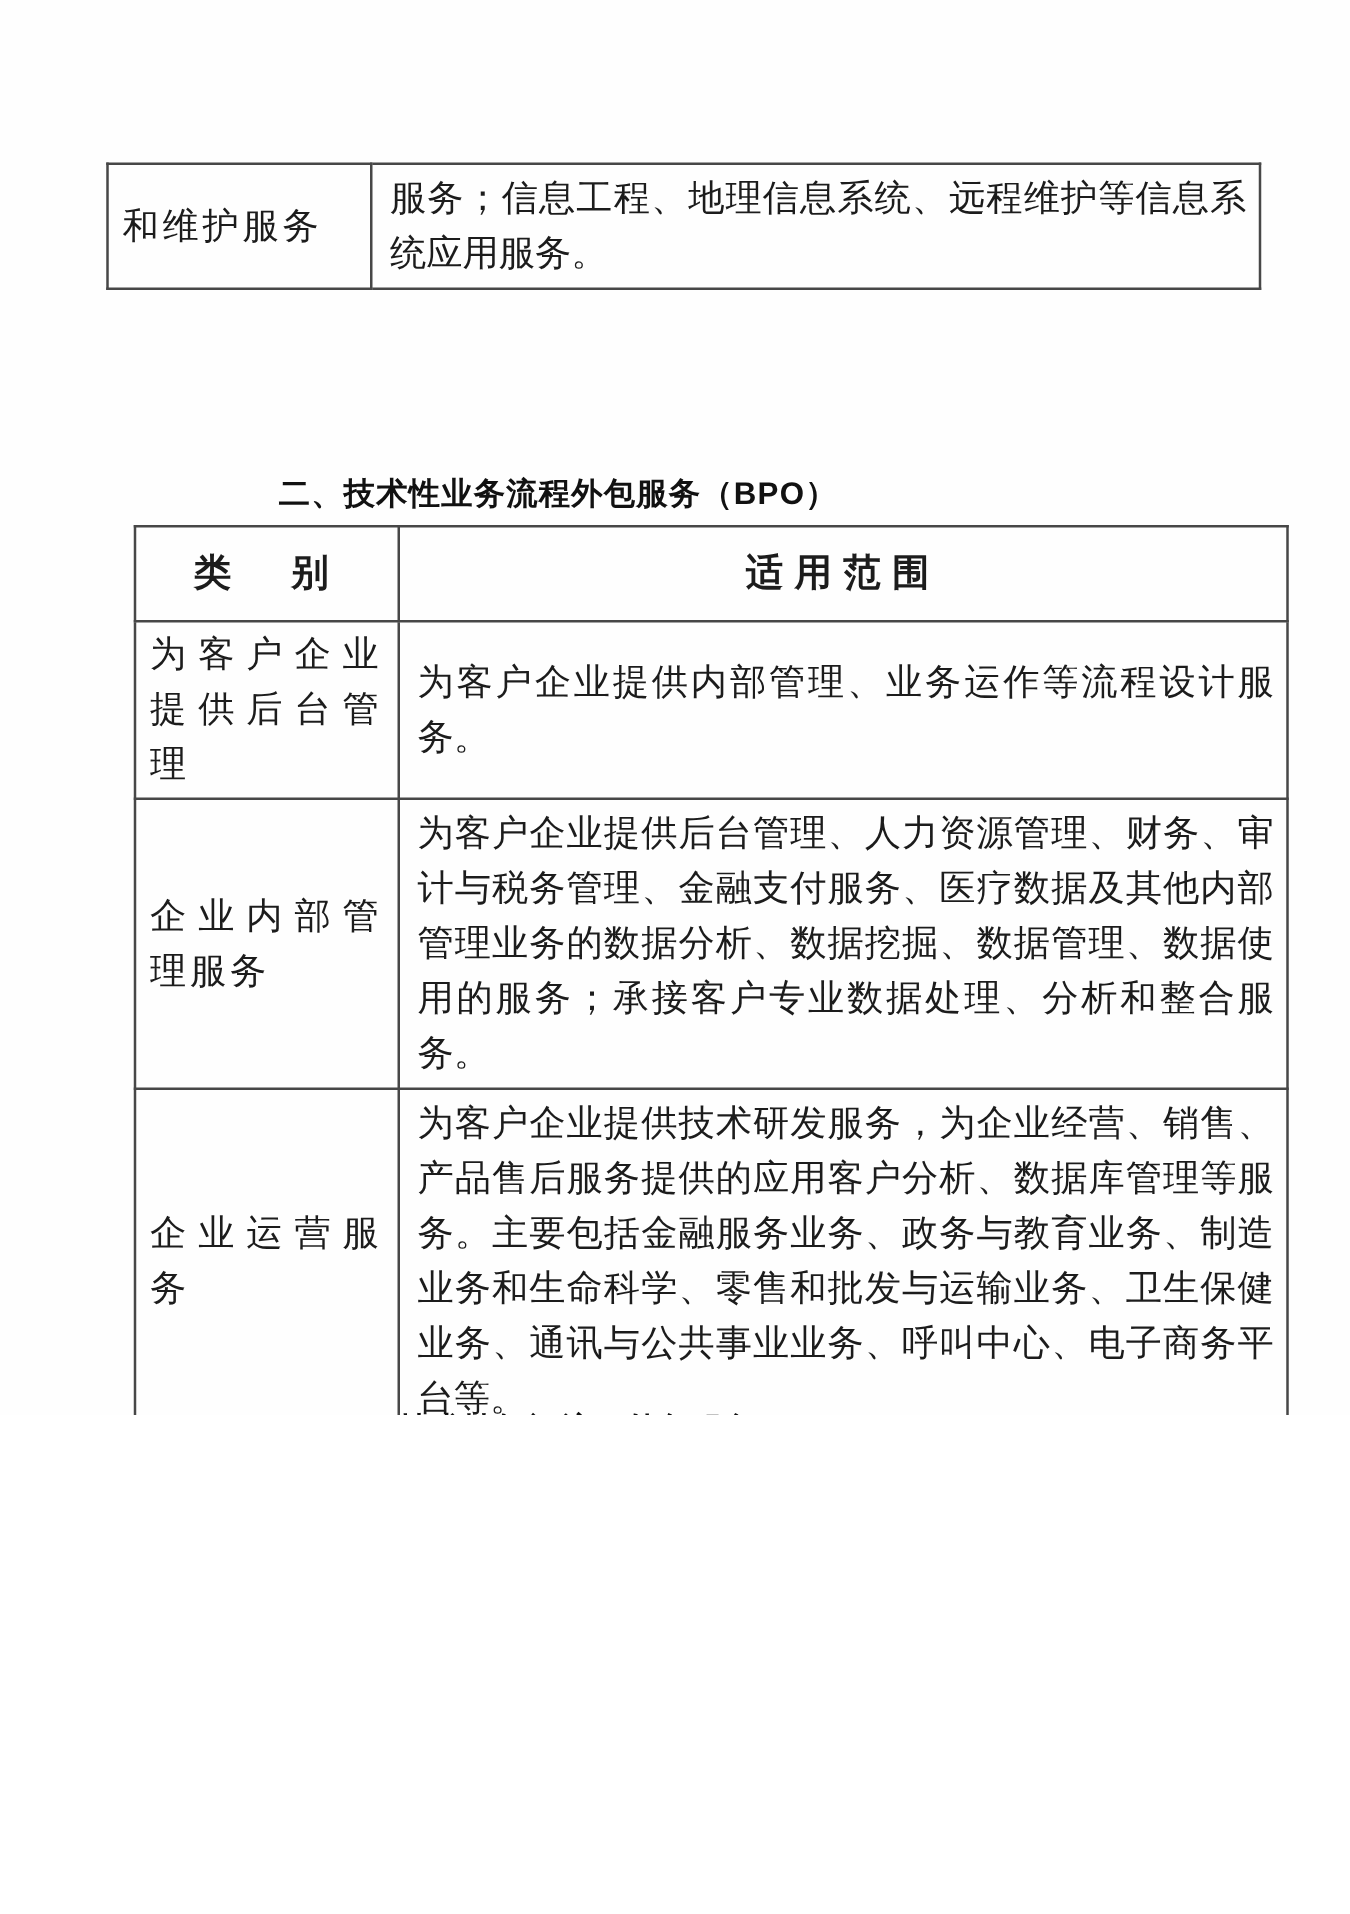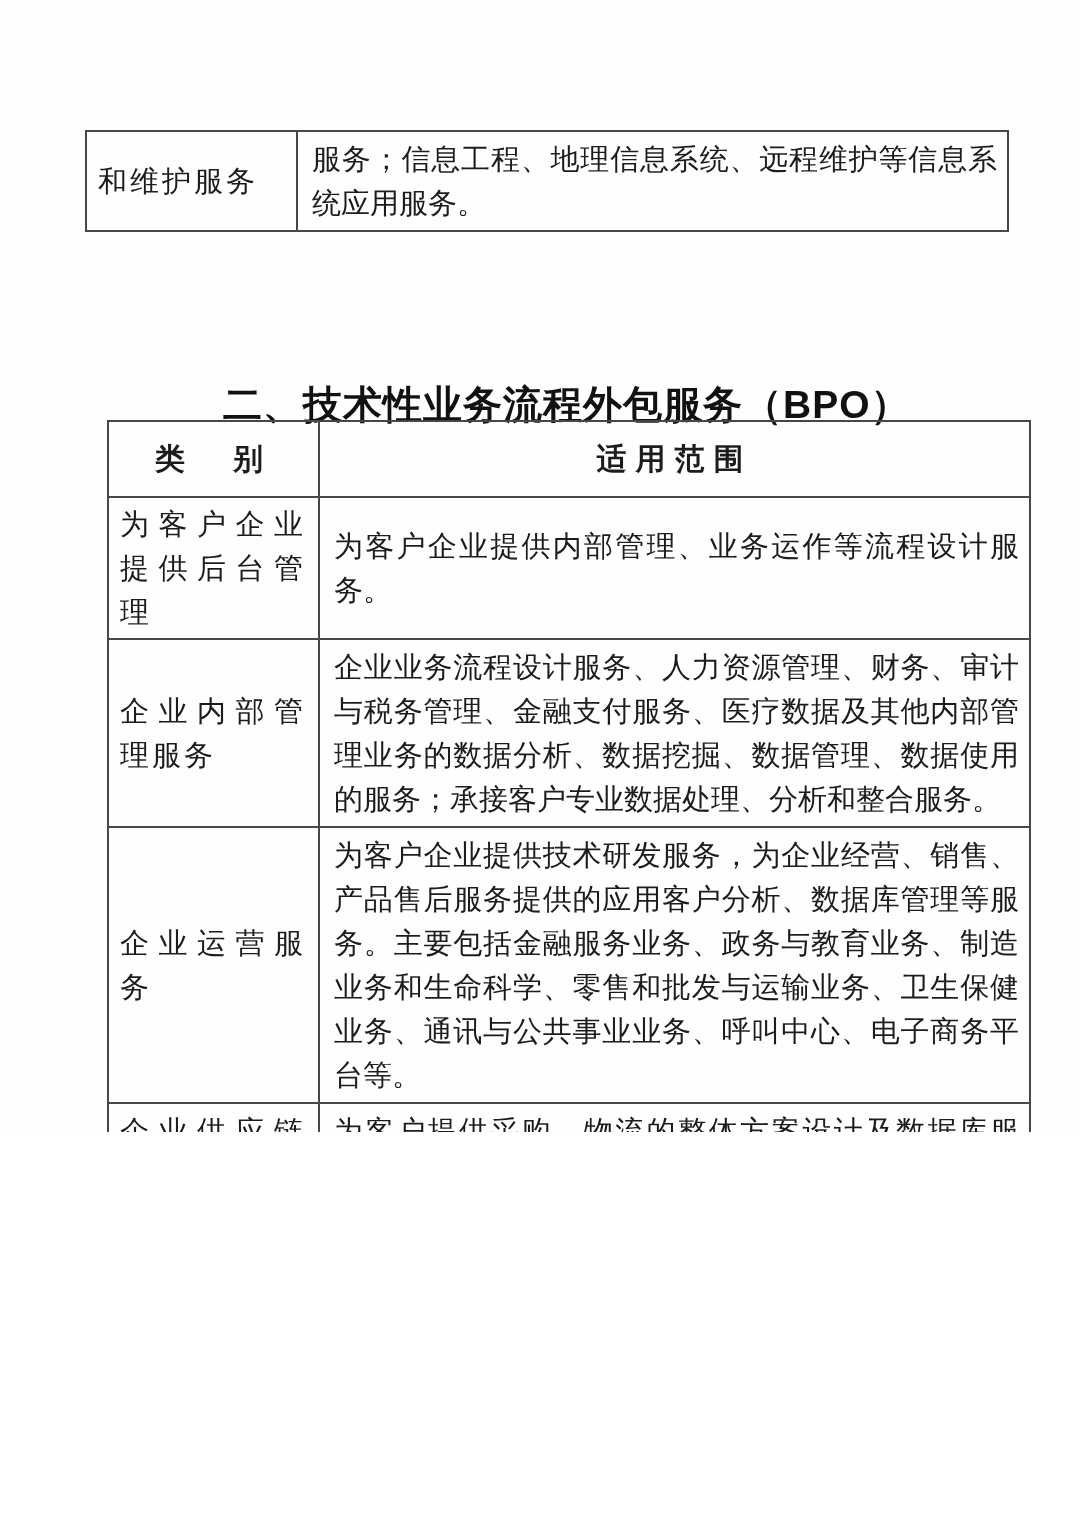--- a/index.html
+++ b/index.html
@@ -53,21 +53,21 @@
   .r-h246 td { height: 246px; }
   .r-h92  td { height: 92px; }
   .r-h73  th { height: 73px; }
   .r-h137 td { height: 137px; }
   th.spread { letter-spacing: 9px; }
   .section-heading {
     position: absolute;
     left: 223px;
     font-family: "Liberation Sans", "DejaVu Sans", sans-serif;
     font-weight: bold;
-    font-size: 39px;
+    font-size: 25px;
     color: #111111;
     letter-spacing: 1px;
     white-space: nowrap;
   }
   #heading-bpo { top: 378px; }
   #heading-kpo { top: 1126px; margin-left: 44px; }
   .page-number {
     position: absolute;
     top: 1424px;
     left: 0;
@@ -122,21 +122,21 @@
       <tr class="r-h76">
         <th class="spread">类　别</th>
         <th class="spread">适用范围</th>
       </tr>
       <tr class="r-h103">
         <td class="cat">为客户企业提供后台管理</td>
         <td class="scope">为客户企业提供内部管理、业务运作等流程设计服务。</td>
       </tr>
       <tr class="r-h174">
         <td class="cat">企业内部管理服务</td>
-        <td class="scope">企业业务流程设计服务、人力资源管理、财务、审计与税务管理、金融支付服务、医疗数据及其他内部管理业务的数据分析、数据挖掘、数据管理、数据使用的服务；承接客户专业数据处理、分析和整合服务。</td>
+        <td class="scope">为客户企业提供后台管理、人力资源管理、财务、审计与税务管理、金融支付服务、医疗数据及其他内部管理业务的数据分析、数据挖掘、数据管理、数据使用的服务；承接客户专业数据处理、分析和整合服务。</td>
       </tr>
       <tr class="r-h246">
         <td class="cat">企业运营服务</td>
         <td class="scope">为客户企业提供技术研发服务，为企业经营、销售、产品售后服务提供的应用客户分析、数据库管理等服务。主要包括金融服务业务、政务与教育业务、制造业务和生命科学、零售和批发与运输业务、卫生保健业务、通讯与公共事业业务、呼叫中心、电子商务平台等。</td>
       </tr>
       <tr class="r-h92">
         <td class="cat">企业供应链管理服务</td>
         <td class="scope">为客户提供采购、物流的整体方案设计及数据库服务。</td>
       </tr>
     </tbody>

